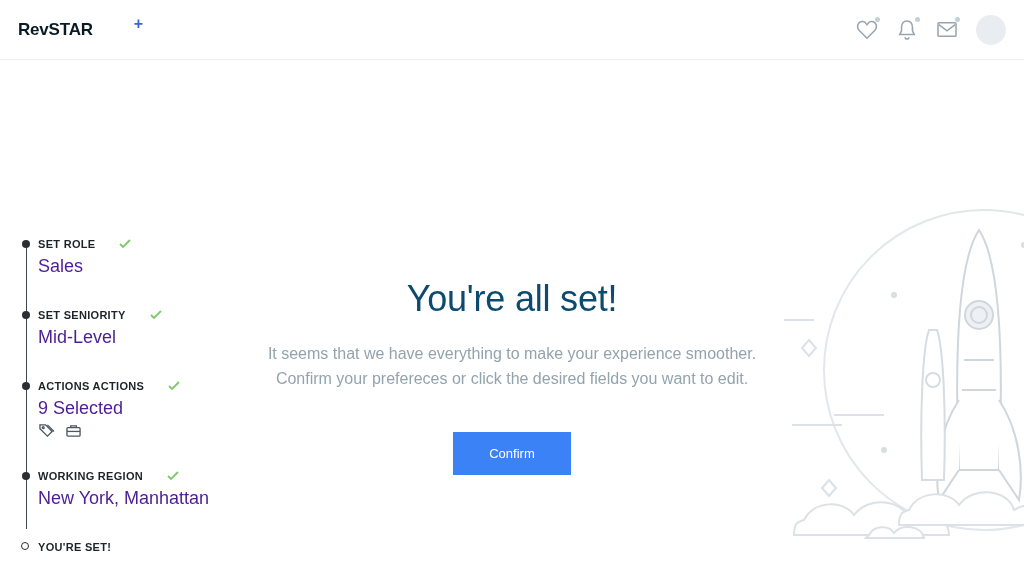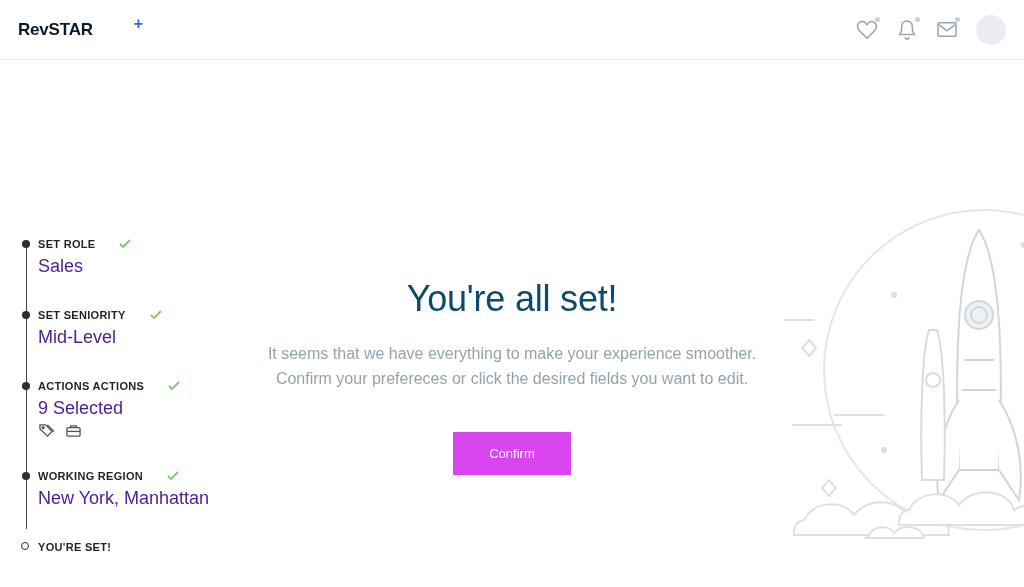--- a/index.html
+++ b/index.html
@@ -150,21 +150,21 @@
     letter-spacing: -0.2px;
     margin-bottom: 22px;
   }
   .main p {
     font-size: 16px;
     color: #93a3ae;
     line-height: 1.55;
     margin-bottom: 40px;
   }
   .confirm-btn {
-    background: #d946ef;
+    background: #3b82f6;
     color: #ffffff;
     border: none;
     padding: 14px 36px;
     font-size: 13px;
     cursor: pointer;
     font-family: inherit;
   }
   
   .illustration {
     position: absolute;

